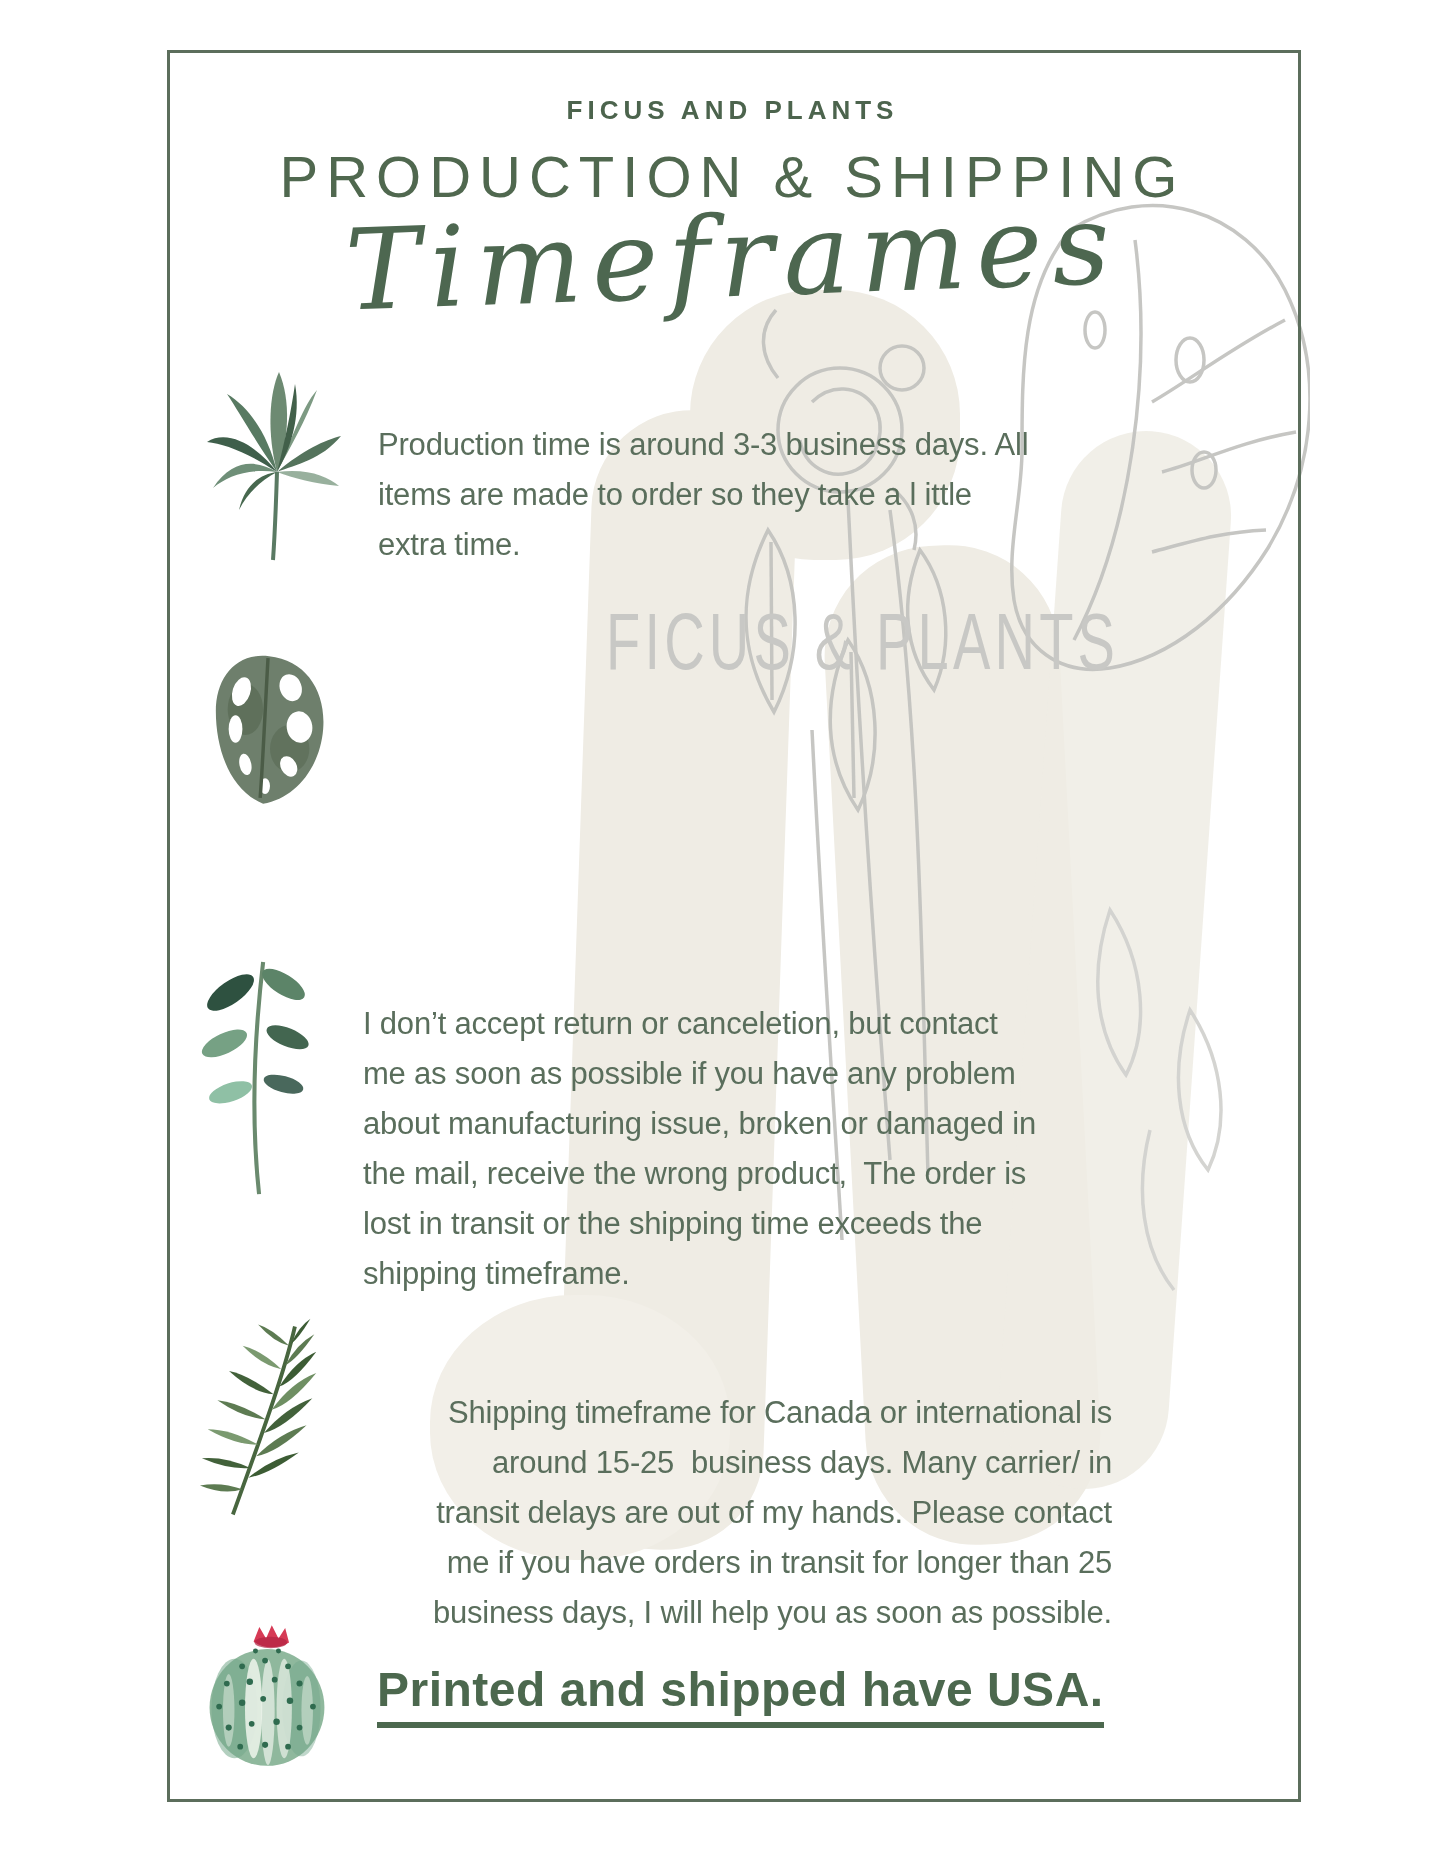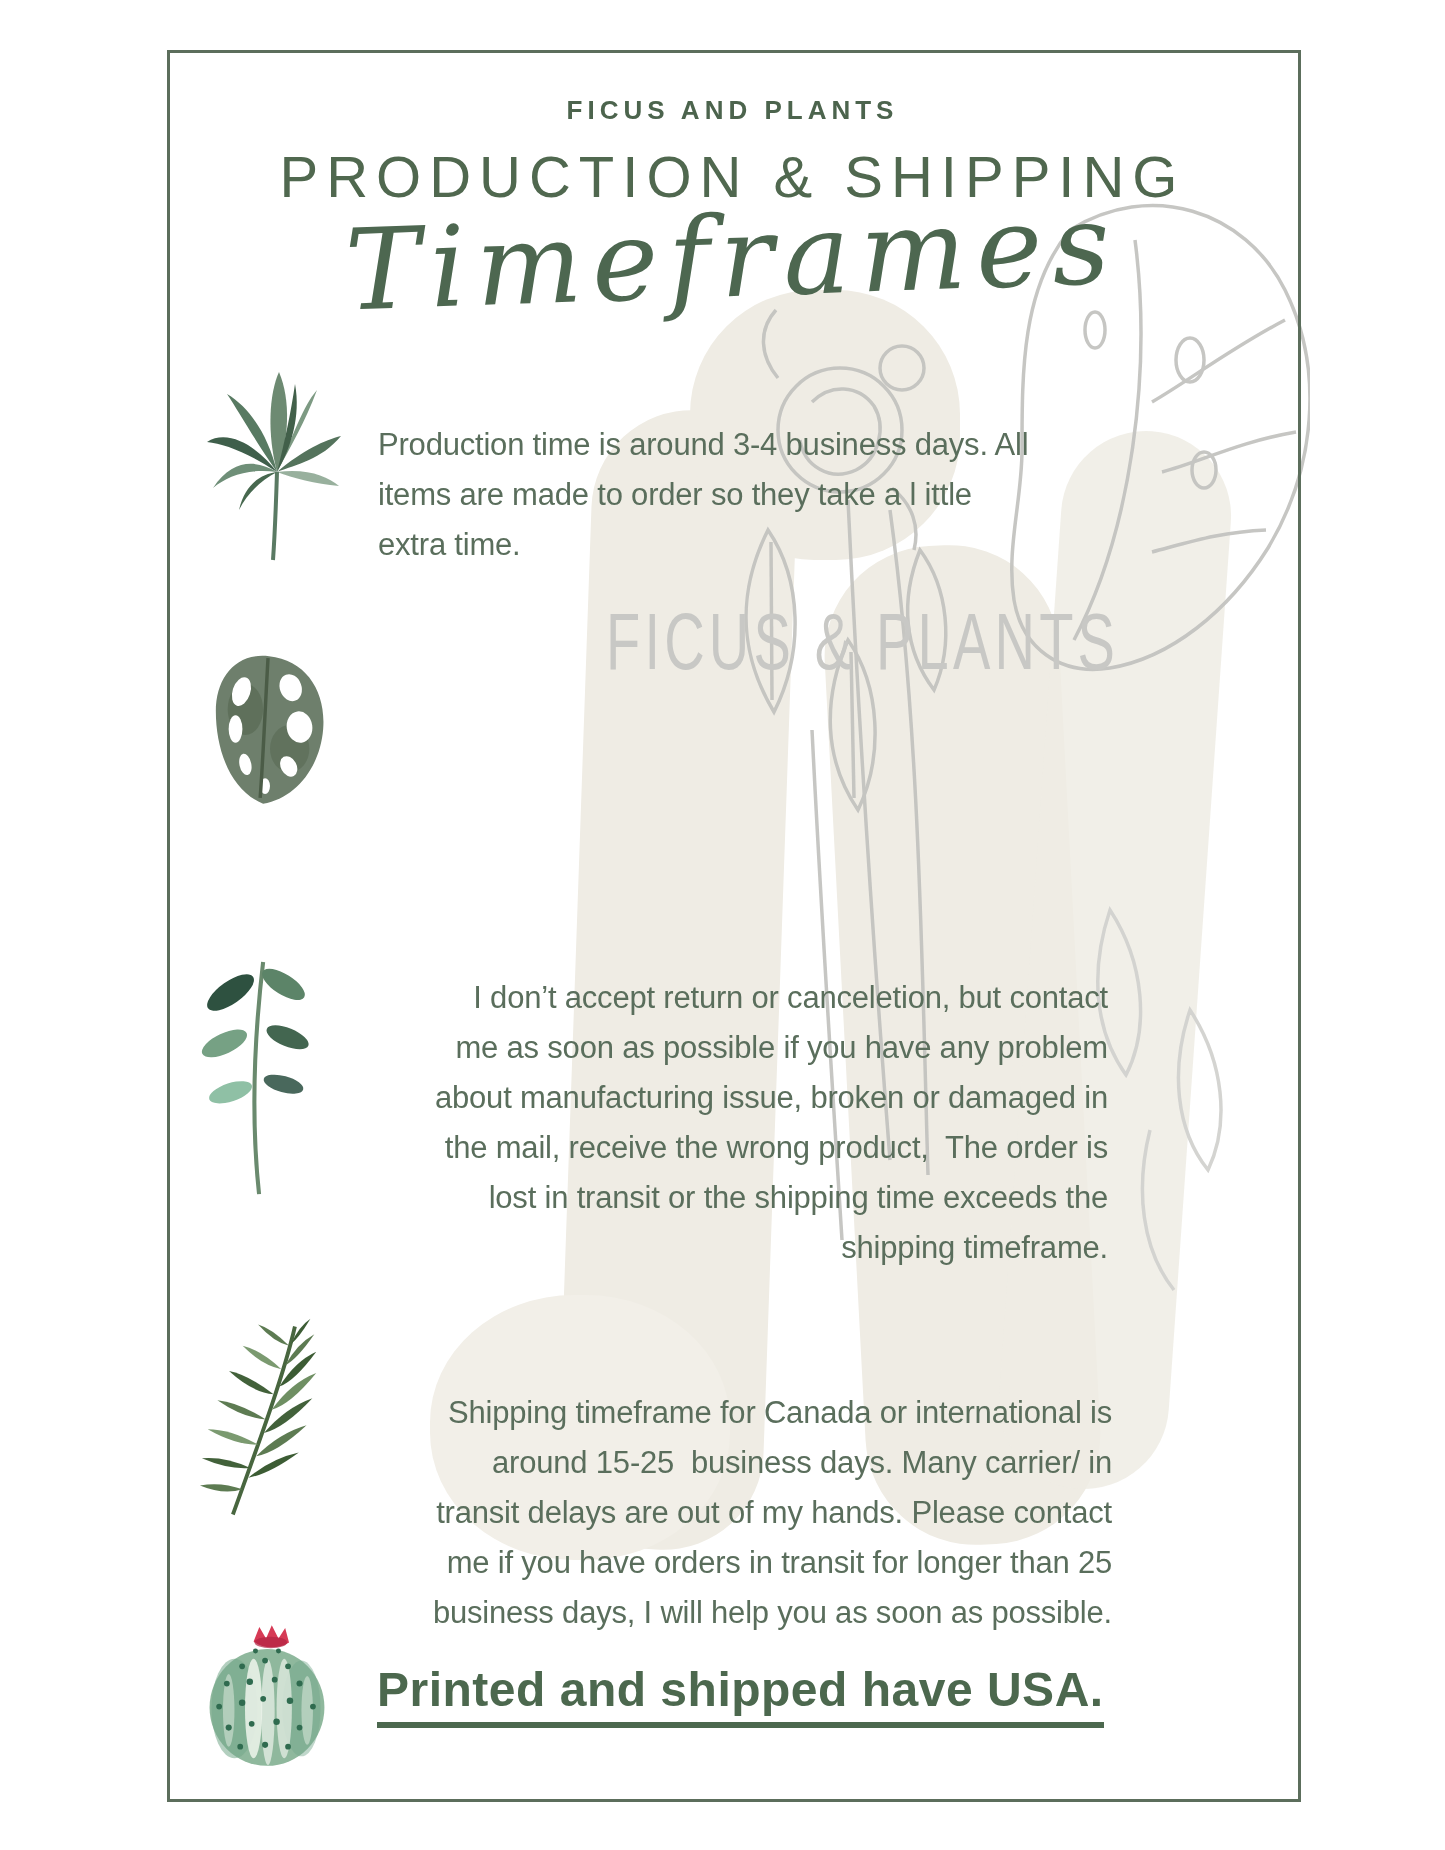--- a/index.html
+++ b/index.html
@@ -29,21 +29,21 @@
   .center{left:170px;width:1125px;text-align:center;z-index:2;}
   #brand{top:95px;font-size:26px;font-weight:bold;letter-spacing:5px;color:#4c644d;}
   #title{top:143px;font-size:58px;letter-spacing:8px;color:#50684f;}
   #script{top:192px;font-family:"DejaVu Serif",serif;font-style:italic;font-size:112px;
           letter-spacing:10px;color:#4d6750;transform:rotate(-2deg);}
 
   
   .para{z-index:2;font-size:31px;line-height:50px;color:#5a6e5c;white-space:pre-wrap;letter-spacing:-.2px;}
   #p1{left:378px;top:420px;width:700px;}
   #p2{left:378px;top:638px;width:740px;}
-  #p3{left:363px;top:973px;width:745px;text-align:right;}
+  #p3{left:363px;top:999px;width:745px;}
   #p4{left:352px;top:1388px;width:760px;text-align:right;}
 
   .icon{z-index:2;}
   #i1{left:198px;top:364px;}
   #i2{left:206px;top:650px;}
   #i3{left:200px;top:952px;}
   #i4{left:198px;top:1318px;}
   #i5{left:200px;top:1624px;}
 
   
@@ -110,21 +110,21 @@
     <path d="M78,108 C55,75 40,48 28,30 C52,44 70,74 78,108 Z" fill="#587a62"></path>
     <path d="M78,108 C48,88 25,80 8,78 C30,64 60,84 78,108 Z" fill="#3f5f4b"></path>
     <path d="M78,108 C50,104 28,112 14,124 C34,94 58,96 78,108 Z" fill="#6f8f78"></path>
     <path d="M78,108 C95,70 104,42 118,26 C106,58 92,82 78,108 Z" fill="#7d9a83"></path>
     <path d="M78,108 C104,86 126,76 142,72 C122,96 98,100 78,108 Z" fill="#54735c"></path>
     <path d="M78,108 C108,104 128,112 140,122 C116,120 94,114 78,108 Z" fill="#86a28c" opacity=".85"></path>
     <path d="M78,108 C62,116 48,130 40,146 C46,120 62,110 78,108 Z" fill="#47684f"></path>
     <path d="M78,108 C86,76 92,48 96,20 C102,52 92,84 78,108 Z" fill="#42604a"></path>
     <path d="M78,108 C77,140 76,168 74,196" stroke="#5a7a63" stroke-width="4" fill="none"></path>
   </svg>
-  <div class="abs para" id="p1">Production time is around 3-4 business days. All
+  <div class="abs para" id="p1">Production time is around 3-3 business days. All
 items are made to order so they take a l ittle
 extra time.</div>
 
   <svg class="abs icon" id="i2" width="128" height="158" viewBox="0 0 130 160">
     <path d="M64,6 C30,2 10,28 10,62 C10,100 24,142 58,156 C92,150 116,118 119,80 C122,42 102,10 64,6 Z" fill="#6e7f6c"></path>
     <ellipse cx="40" cy="60" rx="18" ry="26" fill="#4e6048" opacity=".45"></ellipse>
     <ellipse cx="85" cy="100" rx="20" ry="24" fill="#4e6048" opacity=".4"></ellipse>
     <g fill="#ffffff">
       <ellipse cx="36" cy="42" rx="9" ry="15" transform="rotate(18 36 42)"></ellipse>
       <ellipse cx="30" cy="80" rx="7" ry="14"></ellipse>

